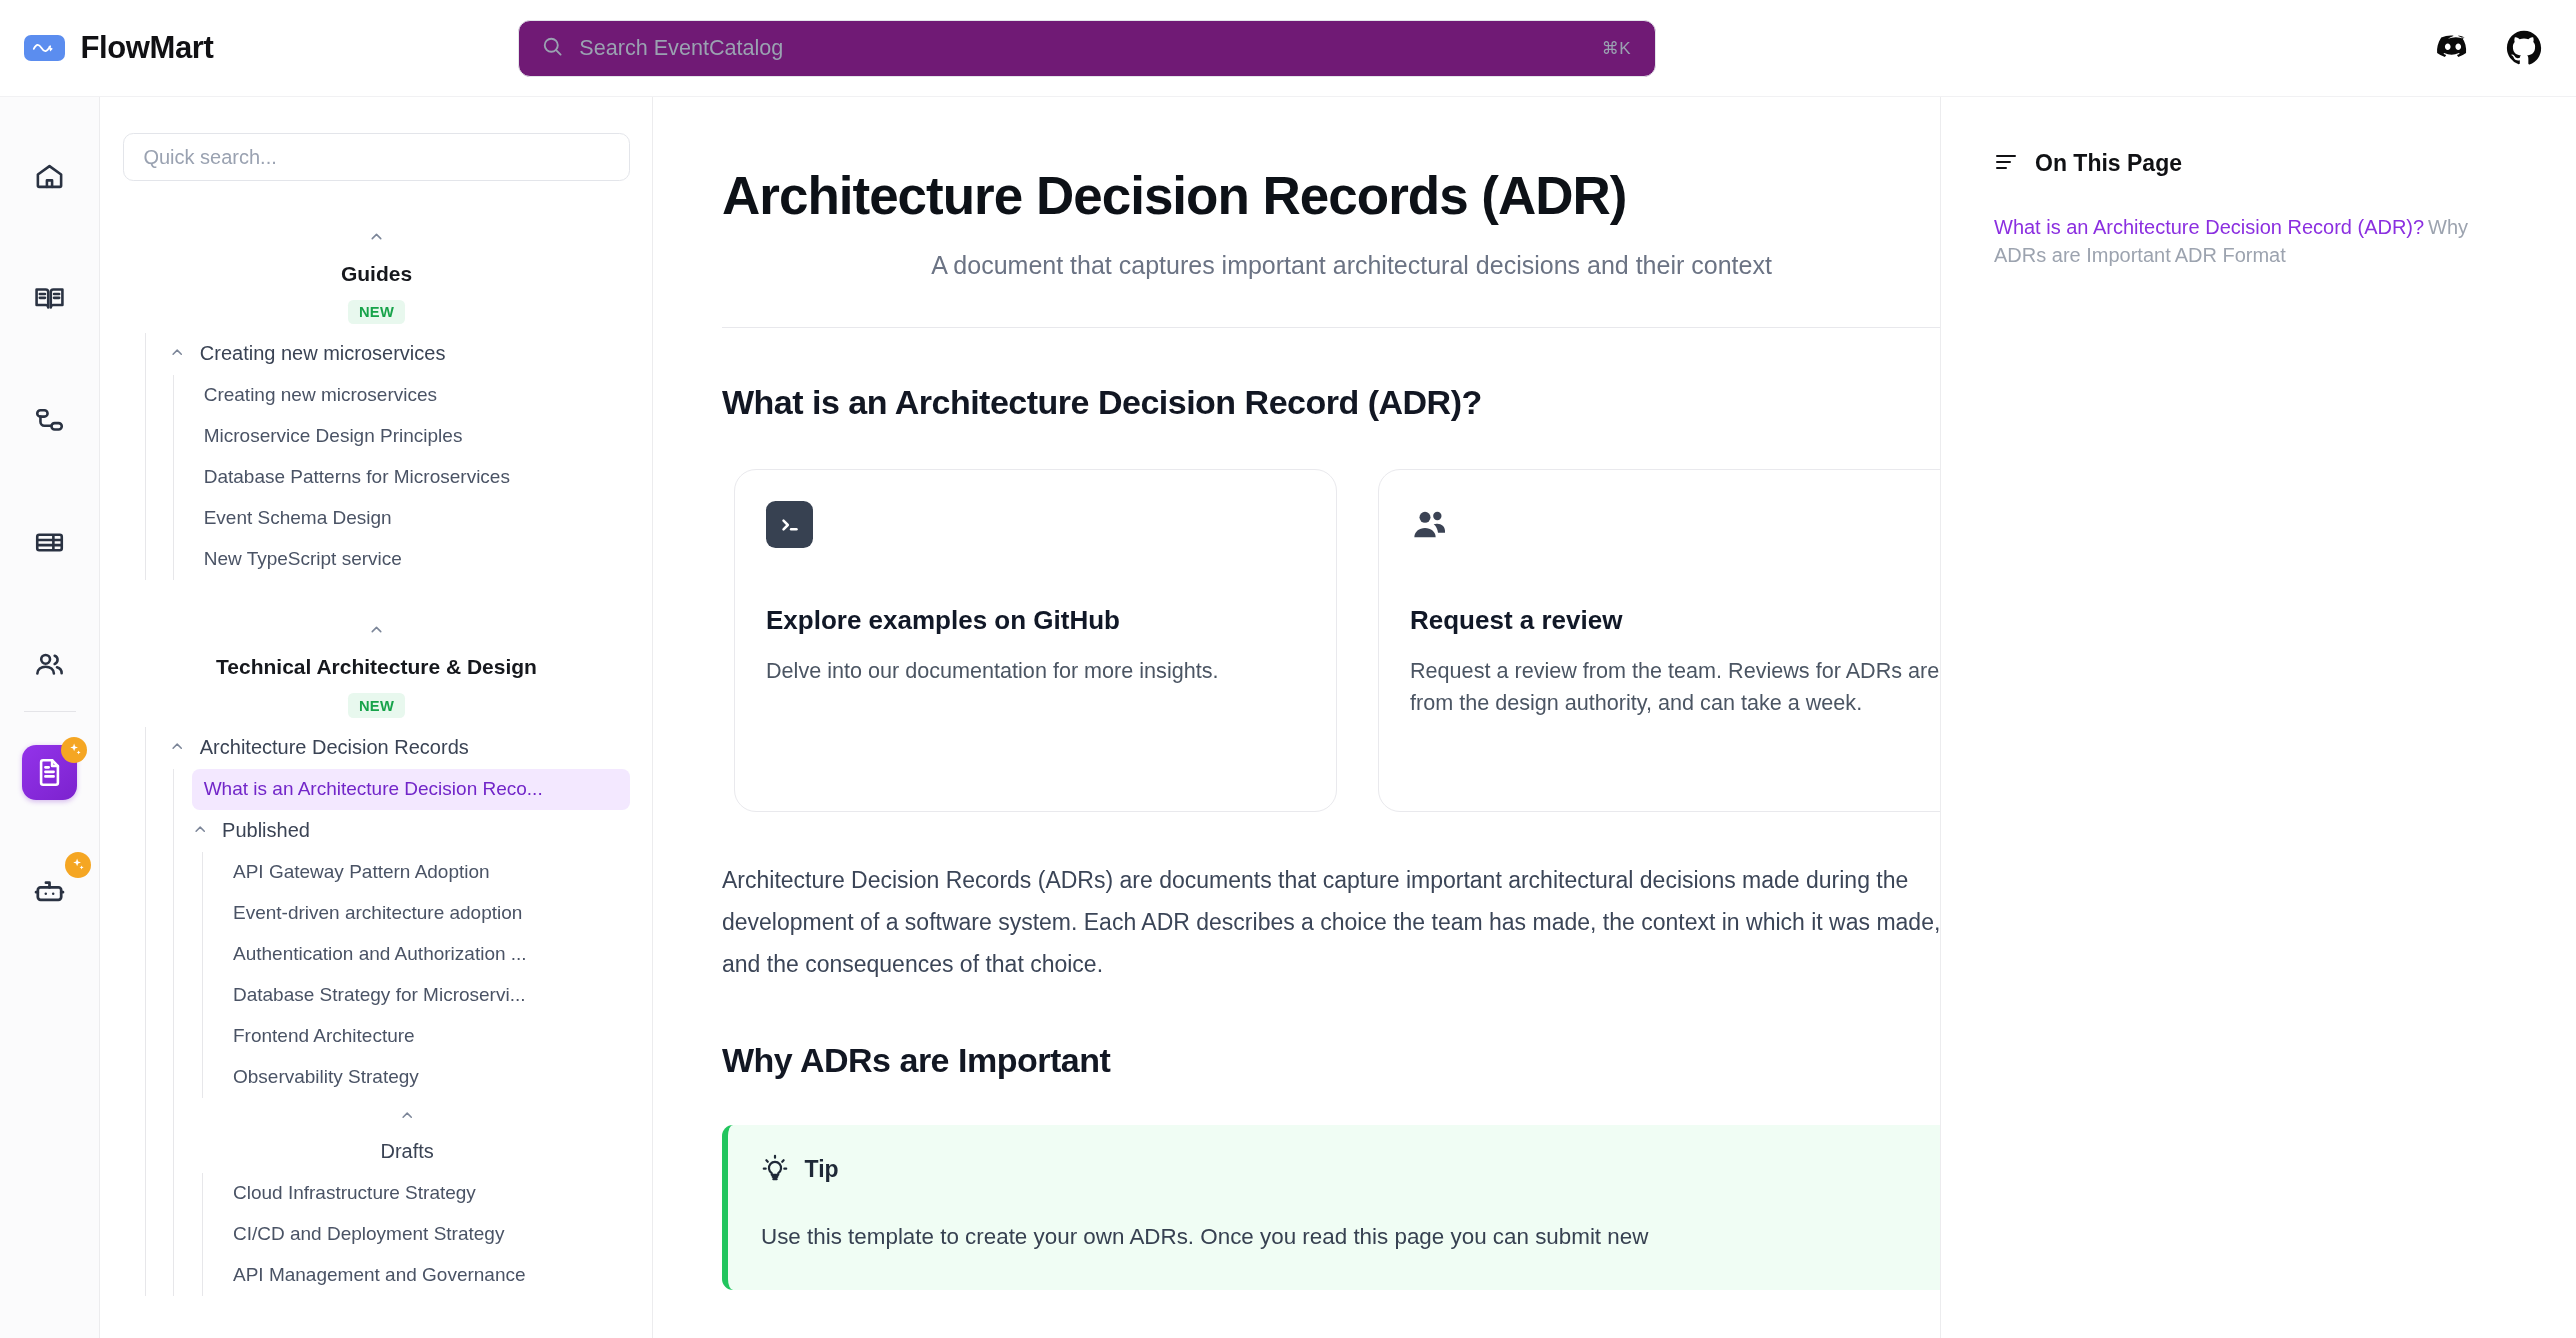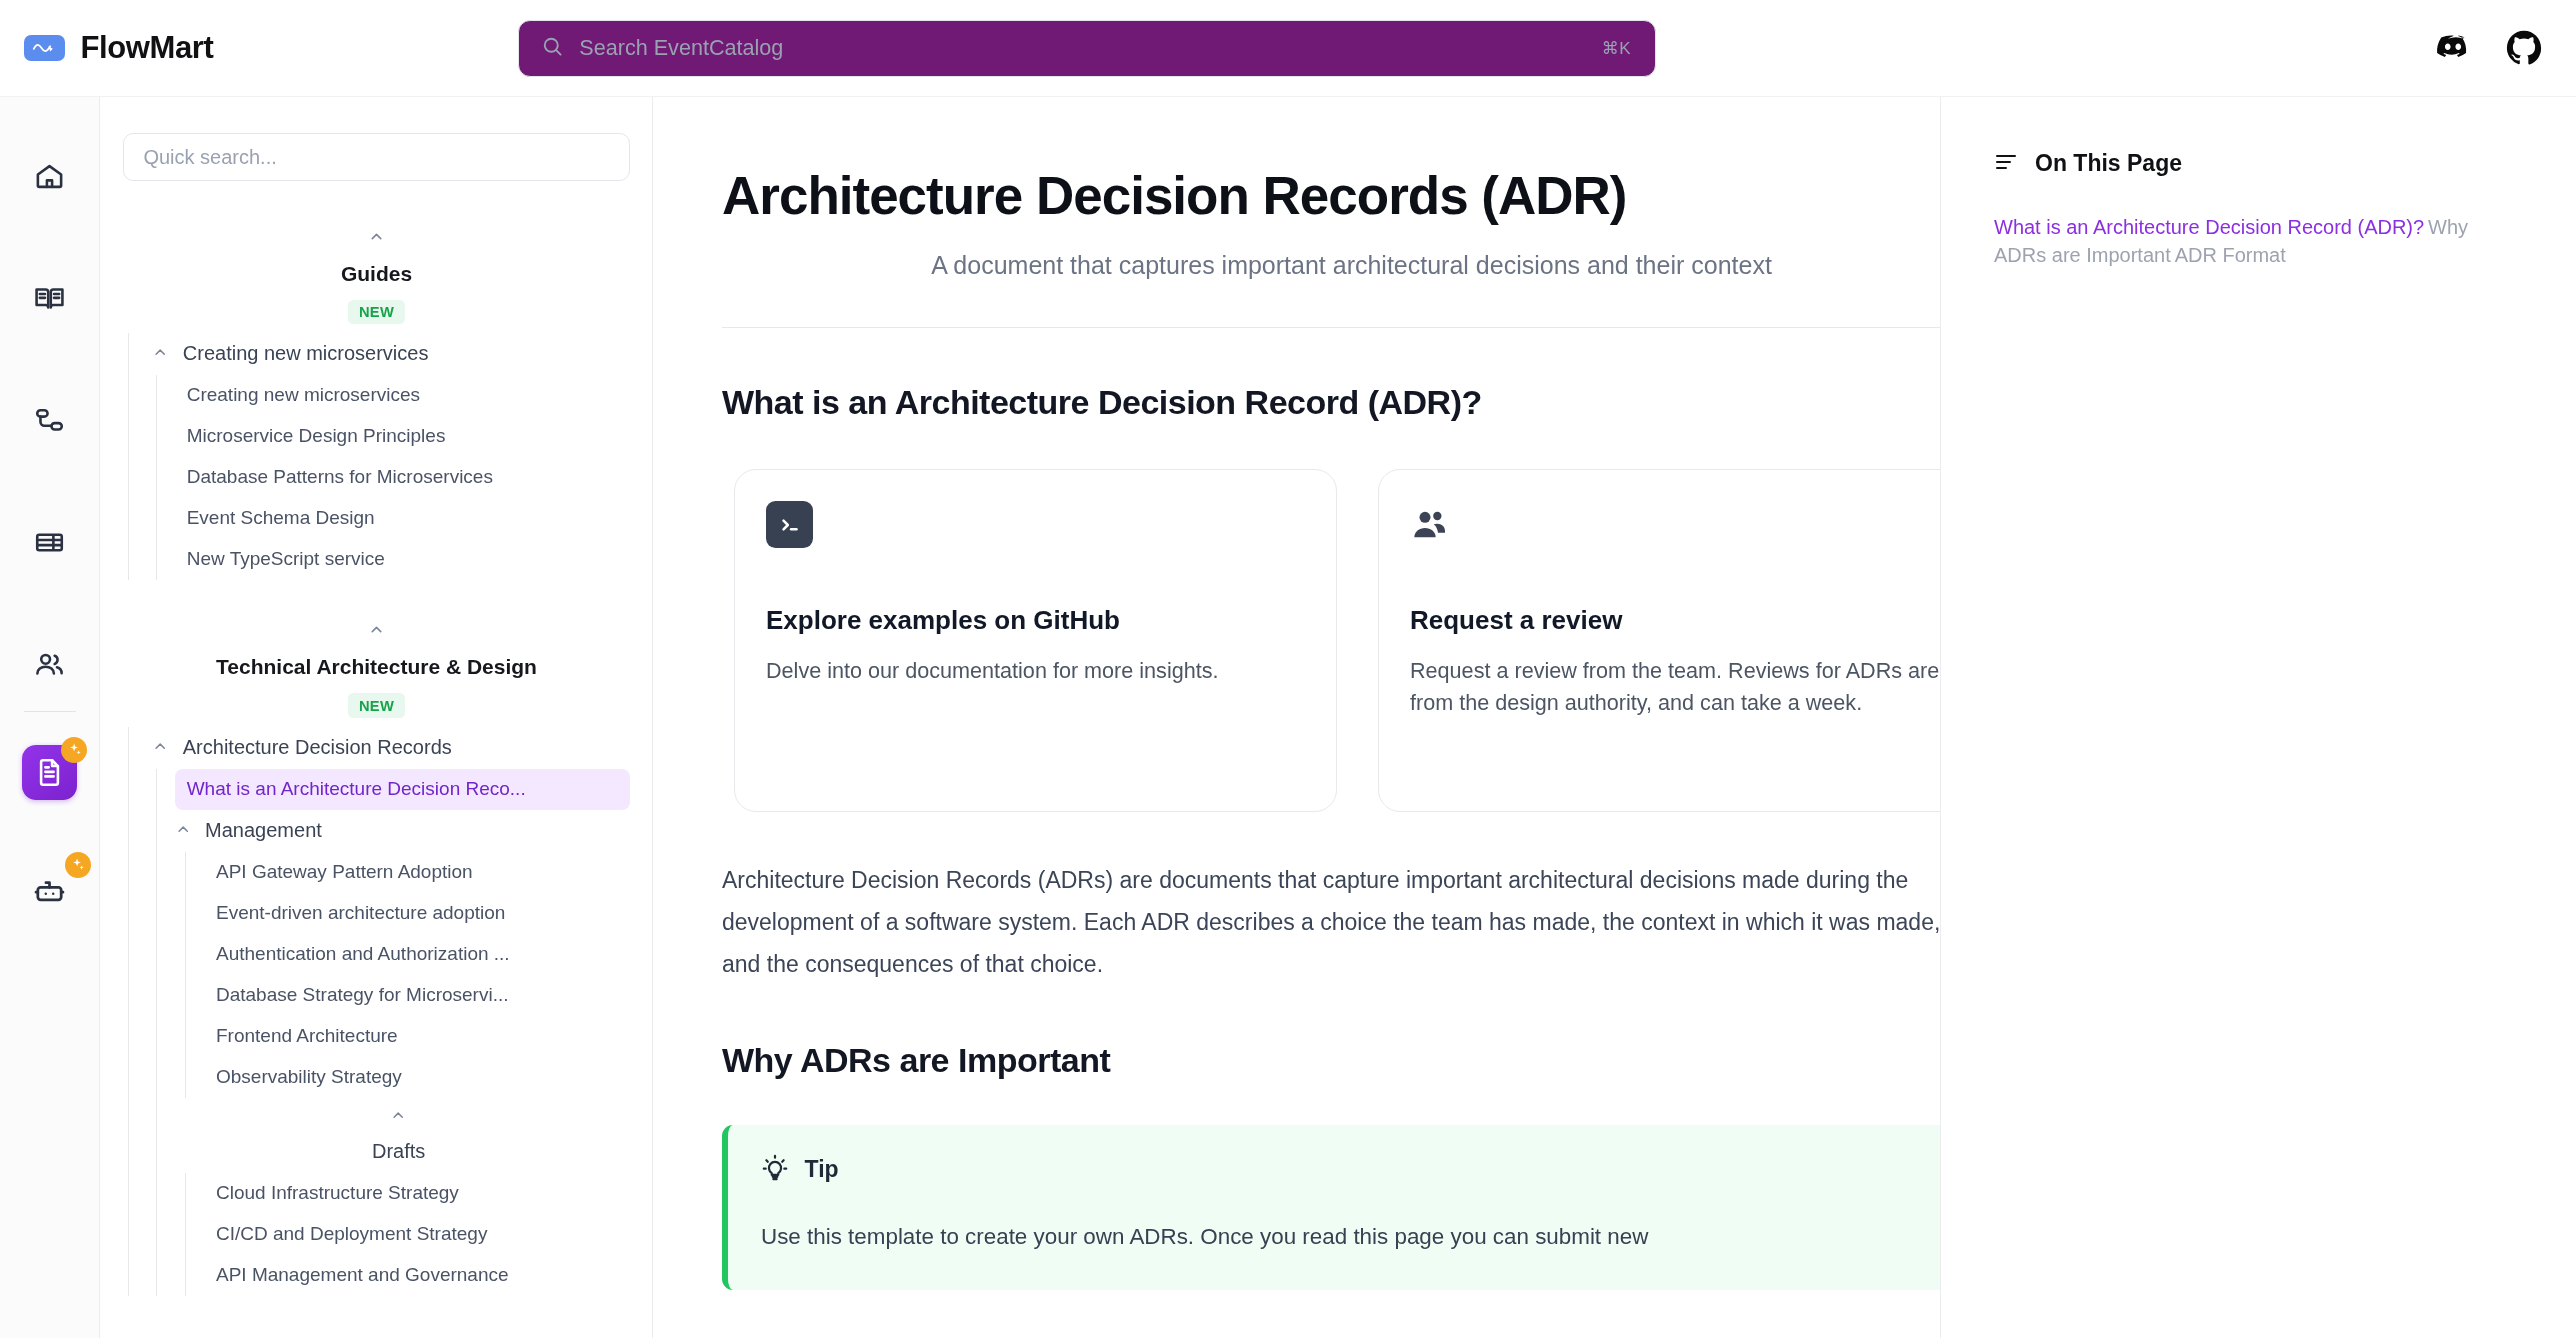--- a/index.html
+++ b/index.html
@@ -77,21 +77,21 @@
     display: flex; align-items: center; gap: 14px; padding: 8.6px 7px 8.6px 7px;
     min-height: 38px;
     flex-direction: column;
   }
   .nav-group-head .chev { flex: 0 0 auto; }
   .nav-group-title { font-size: 21px; font-weight: 700; color: #16181d; flex: 1; }
   .badge-new {
     background: #e8f8ee; color: #17a34a; font-size: 14.7px; font-weight: 600;
     border-radius: 5.2px; padding: 4.3px 11.2px; letter-spacing: 0.3px;
   }
-  .nav-children { position: relative; padding-left: 17px; margin-left: 5px; }
+  .nav-children { position: relative; padding-left: 17px; margin-left: 22px; }
   .nav-children::before {
     content:""; position: absolute; left: 0; top: 0; bottom: 0; width: 0.9px; background: #e7e7ea;
   }
   .nav-sub-head {
     display: flex; align-items: center; gap: 14px; padding: 9.5px 7px; min-height: 34px;
   }
   .nav-sub-title { font-size: 20px; color: #3a4354; font-weight: 400; }
   .nav-leaf {
     font-size: 19px; color: #4a5365; padding: 9.5px 12px; border-radius: 7.8px;
     white-space: nowrap; overflow: hidden; text-overflow: ellipsis;
@@ -306,21 +306,21 @@
       </div>
       <div class="leaf-list">
         <div class="nav-leaf active">What is an Architecture Decision Reco...</div>
 
         <div class="nav-sub-head" style="padding-left:0;">
           <span class="chev">
             <svg width="16.4" height="16.4" viewBox="0 0 24 24" fill="none" stroke="#7c8699" stroke-width="2.2" stroke-linecap="round" stroke-linejoin="round">
                 <path d="M6 15l6-6 6 6"></path>
               </svg>
           </span>
-          <span class="nav-sub-title">Management</span>
+          <span class="nav-sub-title">Published</span>
         </div>
         <div class="leaf-list">
           <div class="nav-leaf">API Gateway Pattern Adoption</div>
           <div class="nav-leaf">Event-driven architecture adoption</div>
           <div class="nav-leaf">Authentication and Authorization ...</div>
           <div class="nav-leaf">Database Strategy for Microservi...</div>
           <div class="nav-leaf">Frontend Architecture</div>
           <div class="nav-leaf">Observability Strategy</div>
         </div>
 

